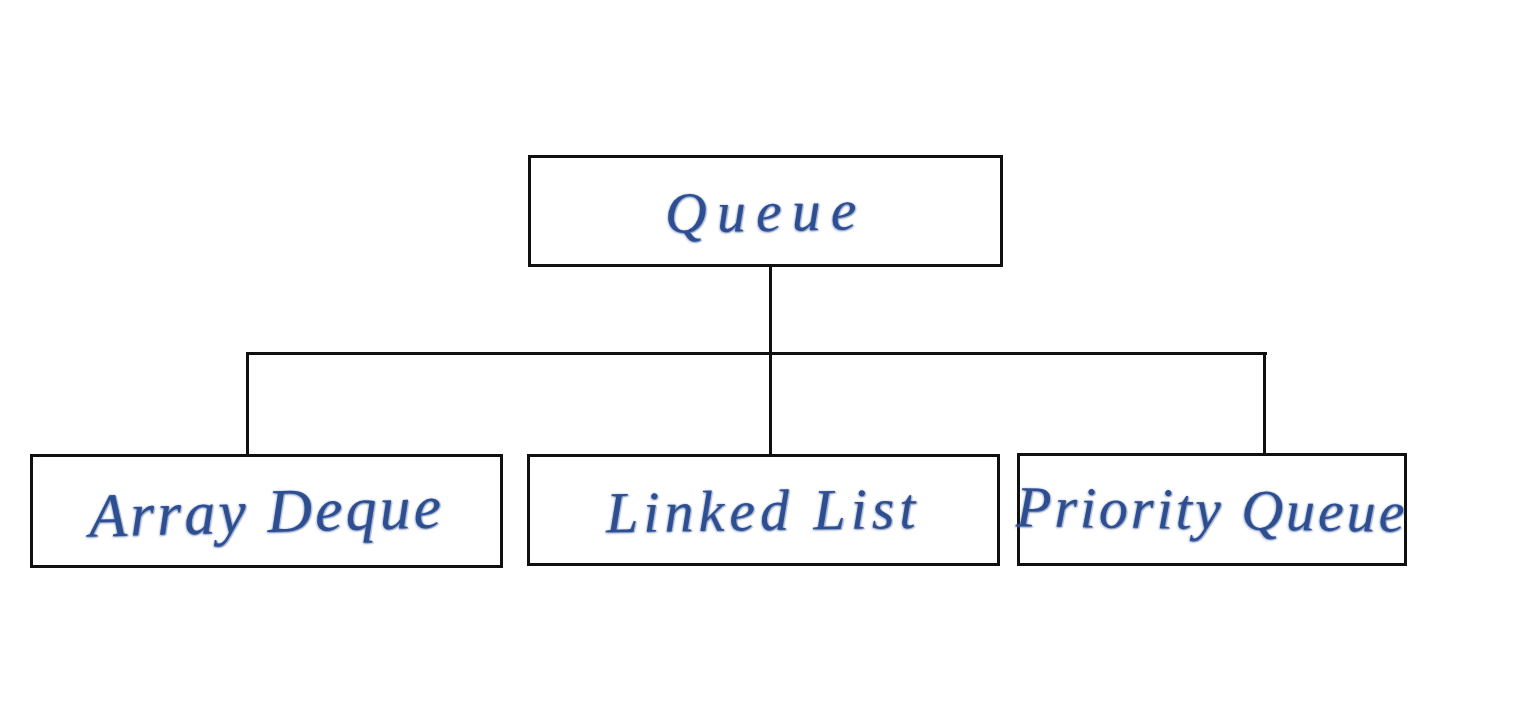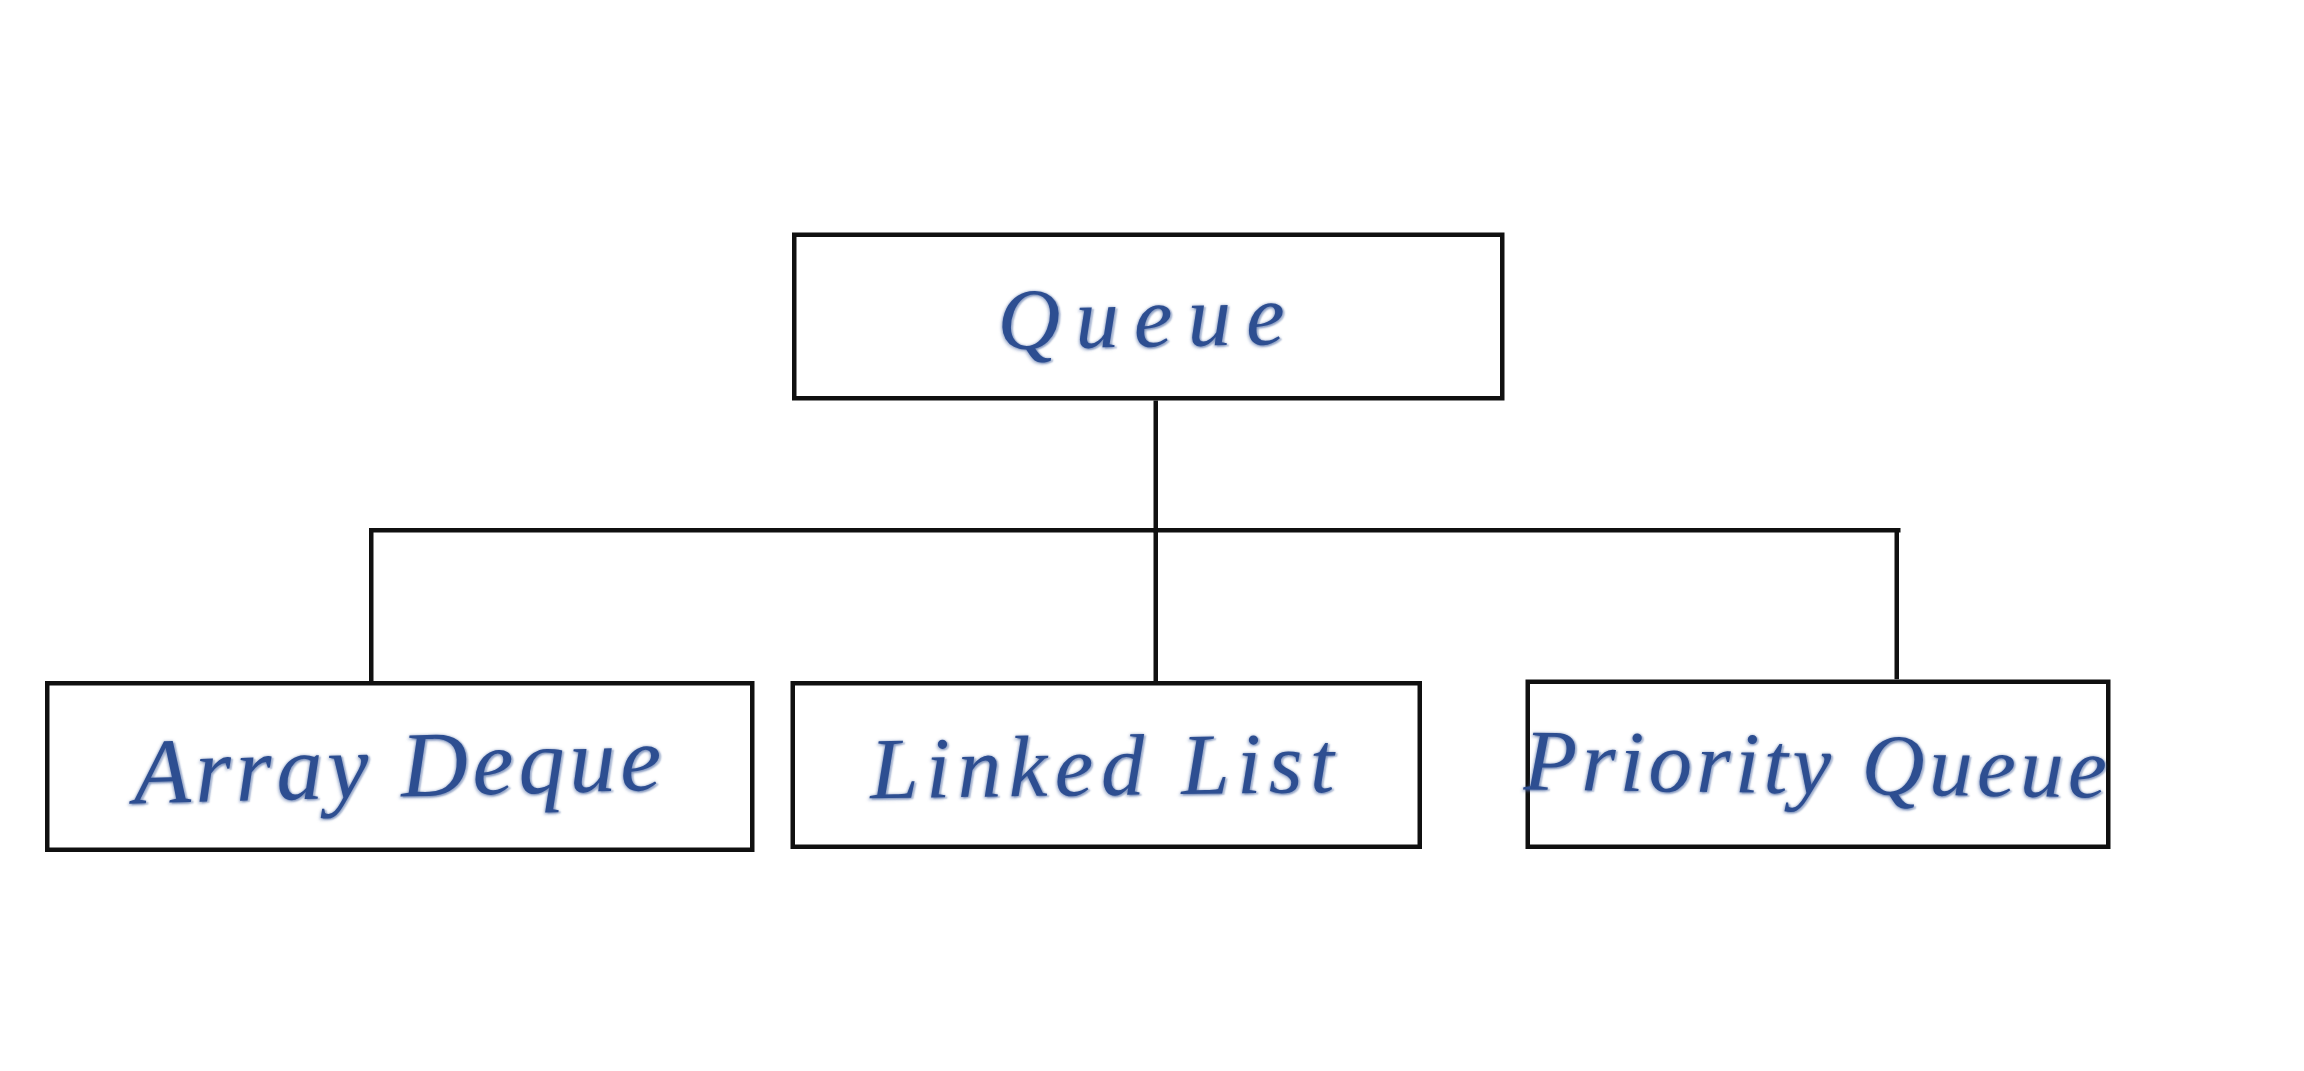--- a/index.html
+++ b/index.html
@@ -38,21 +38,21 @@
     
     text-shadow:
       0 0 2px rgba(45,78,145,.55),
       1.5px 1px 1px rgba(45,78,145,.30),
       -1px 1.5px 2px rgba(108,131,181,.35);
   }
   #node-queue{left:528px;top:155px;width:475px;height:112px;}
   #node-queue .label{letter-spacing:10px;transform:rotate(-1deg);}
   #node-array-deque{left:30px;top:454px;width:473px;height:114px;}
   #node-array-deque .label{font-size:62px;transform:rotate(-1.5deg);}
-  #node-linked-list{left:527px;top:454px;width:421px;height:112px;}
+  #node-linked-list{left:527px;top:454px;width:473px;height:112px;}
   #node-linked-list .label{transform:rotate(-0.8deg);letter-spacing:5px;}
   #node-priority-queue{left:1017px;top:453px;width:390px;height:113px;}
   #node-priority-queue .label{transform:rotate(0.8deg);}
   .line{
     position:absolute;
     background:var(--line);
   }
   #connector-root-drop{left:769px;top:267px;width:3px;height:88px;}
   #connector-hbar{left:246px;top:352px;width:1021px;height:3px;}
   #connector-left-drop{left:246px;top:352px;width:3px;height:102px;}

